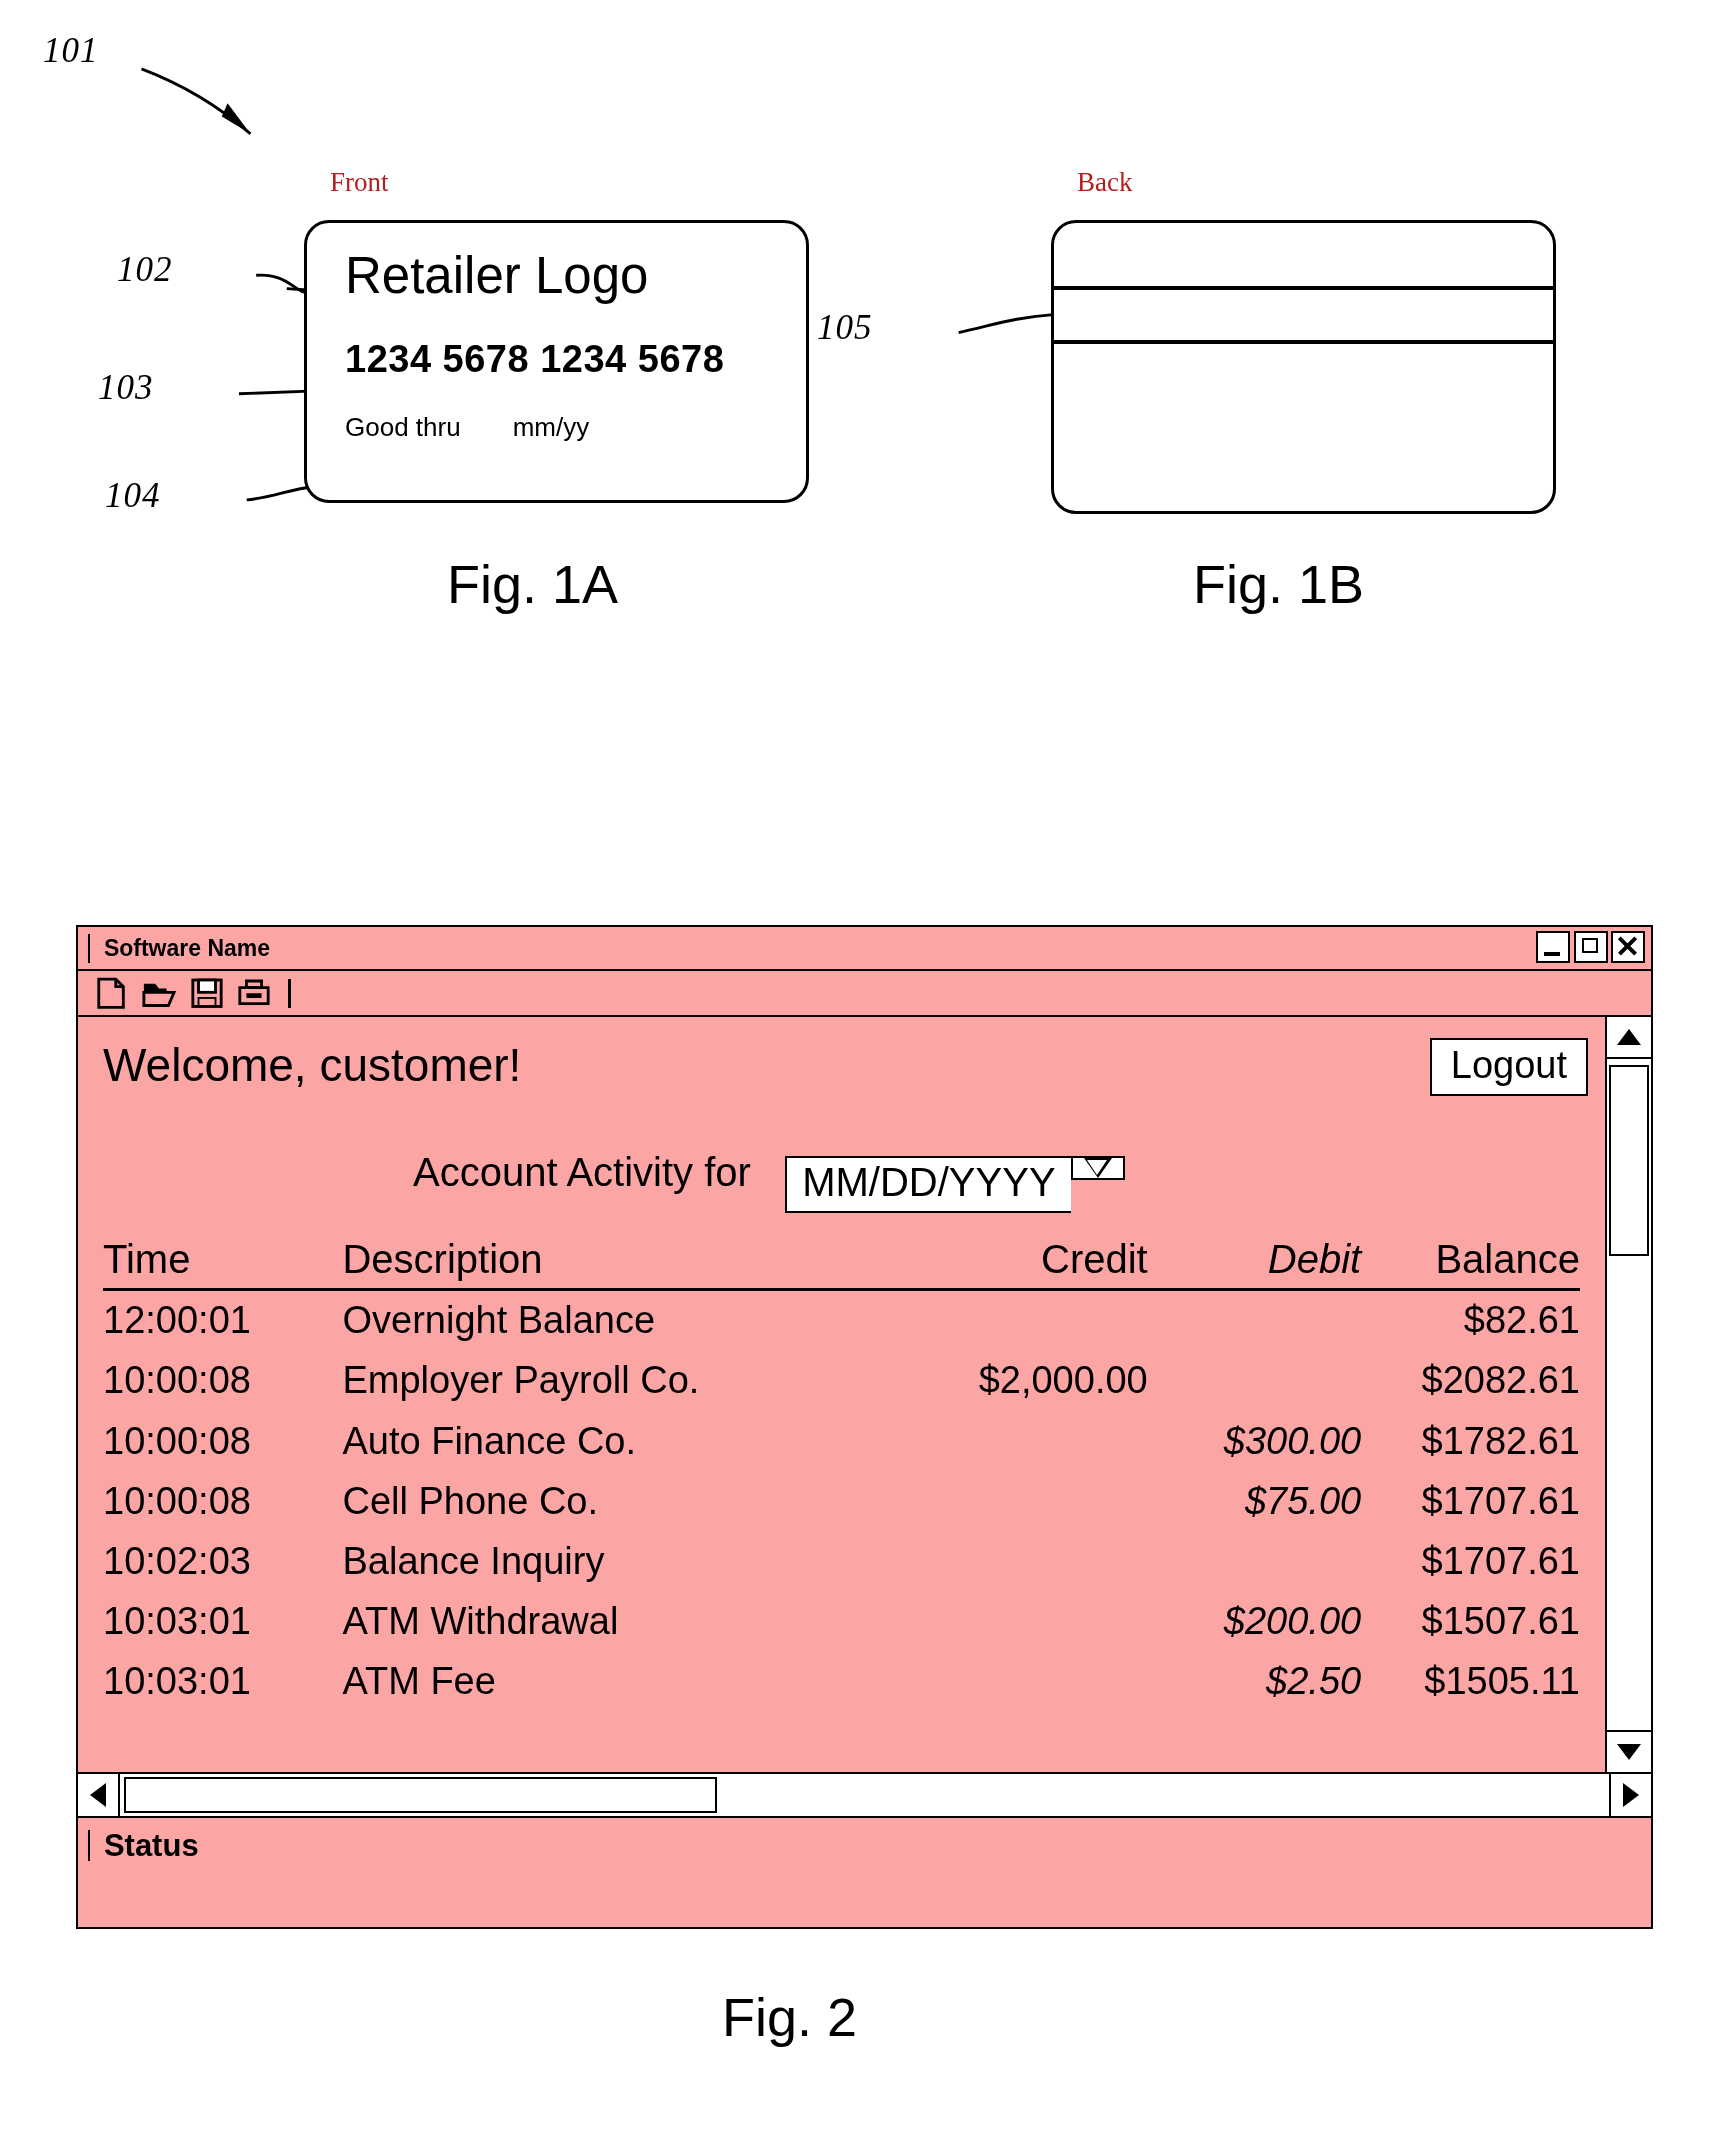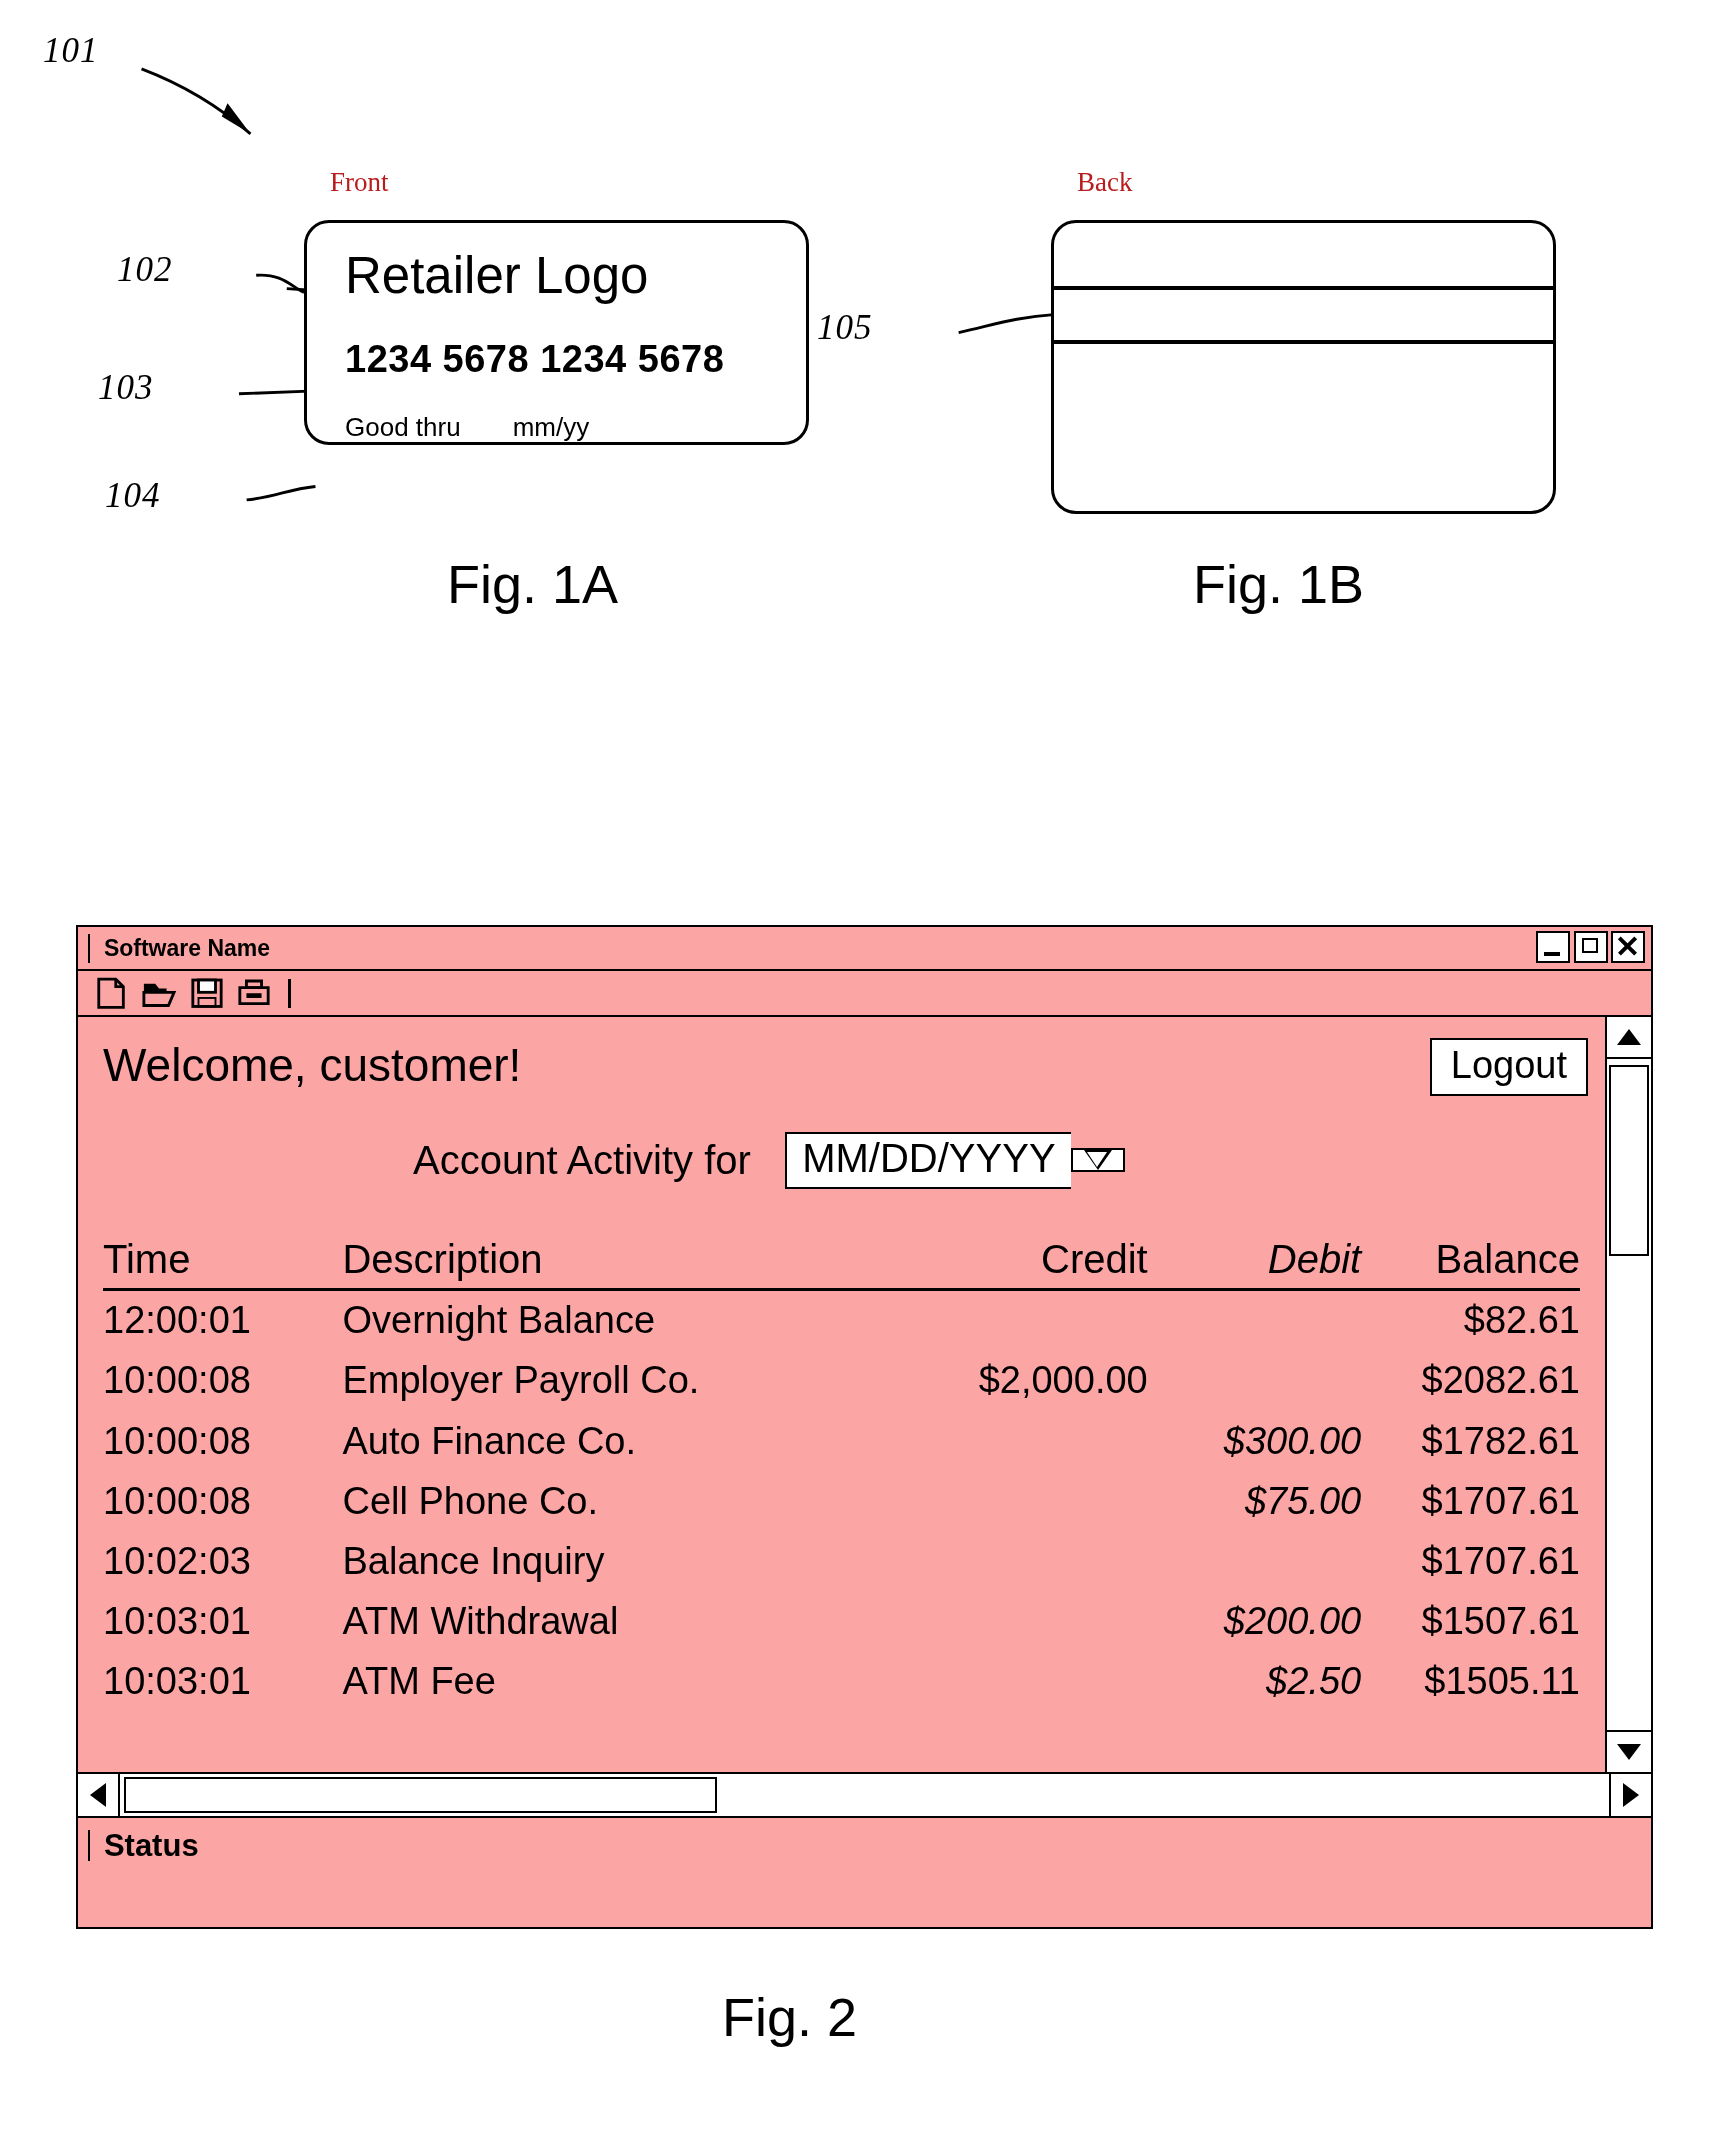--- a/index.html
+++ b/index.html
@@ -253,21 +253,22 @@
     justify-content: flex-start;
     padding-left: 335px;
   }
   .activity-label {
     font-size: 40px;
     white-space: nowrap;
     margin-right: 34px;
   }
   .date-select {
     display: flex;
-    align-items: center;
+    align-items: flex-start;
+    margin-top: 24px;
   }
   .date-value {
     border: 2.9px solid #000;
     border-right: none;
     background: #fff;
     font-size: 40px;
     padding: 1.9px 15.3px 5.7px 15.3px;
     white-space: nowrap;
     box-sizing: border-box;
   }
@@ -479,21 +480,21 @@
 </svg>
 
 <div class="ref-num nosel" style="left:43px;  top:31px;">101</div>
 <div class="ref-num nosel" style="left:117px; top:250px;">102</div>
 <div class="ref-num nosel" style="left:98px; top:368px;">103</div>
 <div class="ref-num nosel" style="left:105px; top:476px;">104</div>
 <div class="ref-num nosel" style="left:817px; top:308px;">105</div>
 
 <div class="card-label nosel" style="left:330px; top:167px;">Front</div>
 
-<div class="card" style="left:304px; top:220px; width:505px; height:225px;text-align:right;">
+<div class="card" style="left:304px; top:220px; width:505px; height:283px;text-align:right;">
   <div class="card-front-logo nosel">Retailer Logo</div>
   <div class="card-front-number nosel">1234 5678 1234 5678</div>
   <div class="card-front-goodthru nosel">
     <span>Good thru</span><span class="mmyy">mm/yy</span>
   </div>
 </div>
 
 <div class="fig-caption nosel" style="left:447px; top:553px;">Fig. 1A</div>
 
 <div class="card-label nosel" style="left:1077px; top:167px;">Back</div>

